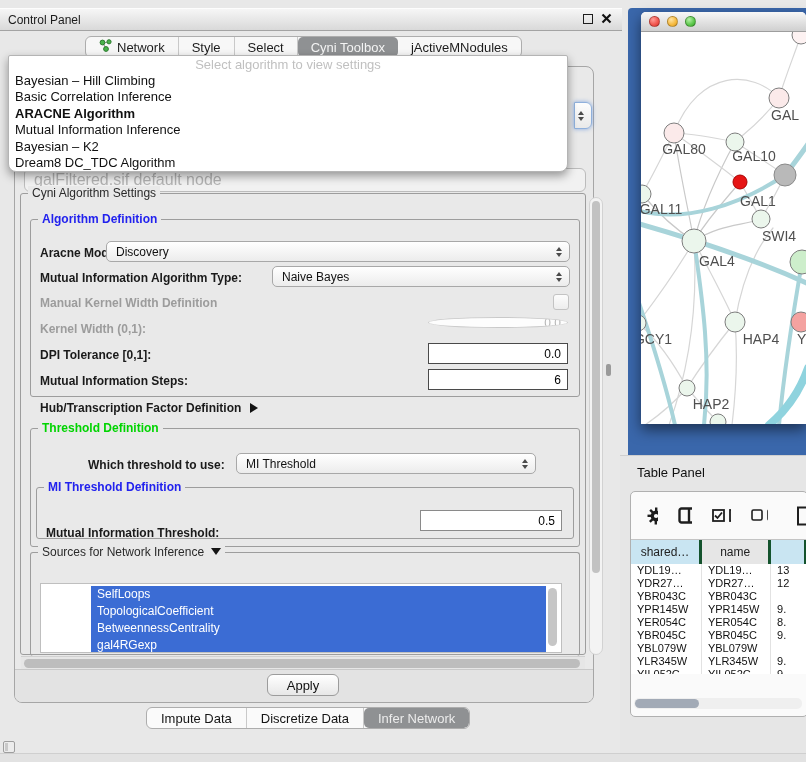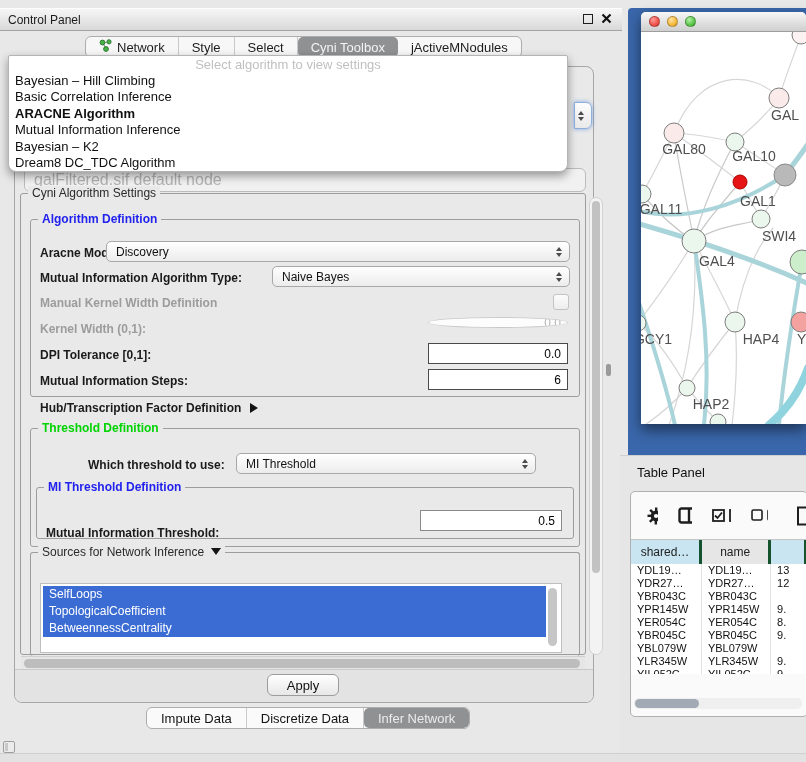--- a/index.html
+++ b/index.html
@@ -73,21 +73,21 @@
   .combo-frag{left:574px;top:102px;width:18px;height:27px;border:1px solid #8fb0dc;
     border-radius:0 6px 6px 0;background:linear-gradient(#fdfdfd,#e9e9e9);
     box-shadow:0 0 4px rgba(90,140,220,0.7);z-index:2;}
 
   
   .vtrack{left:589px;top:197px;width:14px;height:458px;background:#f3f3f3;border:1px solid #d2d2d2;border-radius:7px;}
   .vthumb{position:absolute;left:2px;top:3px;width:8px;height:372px;background:#c2c2c2;border-radius:5px;}
   .htrack{left:21px;top:656px;width:564px;height:13px;background:#e6e6e6;border-top:1px solid #d0d0d0;}
   .hthumb{position:absolute;left:3px;top:2px;width:556px;height:9px;background:#bdbdbd;border-radius:5px;}
 
-  .src-list{left:40px;top:583px;width:522px;height:70px;background:#fff;border:1px solid #bfbfbf;overflow:hidden;}
+  .src-list{left:40px;top:583px;width:522px;height:70px;background:#fff;border:1px solid #bfbfbf;overflow:hidden;padding-left:48px;}
   .src-item{height:17px;line-height:17px;background:#3b6cd4;color:#fff;font-size:12px;
     padding-left:6px;margin:0 15px 0 2px;white-space:nowrap;}
   .src-item:first-child{margin-top:2px;}
   .list-vthumb{left:548px;top:588px;width:9px;height:58px;background:#c6c6c6;border-radius:5px;z-index:2;}
 
   .apply-strip{left:15px;top:669px;width:578px;height:33px;background:#e3e3e3;
     border-top:1px solid #c9c9c9;border-radius:0 0 7px 7px;}
   .apply-btn{left:267px;top:674px;width:72px;height:22px;border:1px solid #9c9c9c;border-radius:6px;
     background:linear-gradient(#ffffff,#e7e7e7);font-size:13px;color:#111;
     display:flex;align-items:center;justify-content:center;}
@@ -253,20 +253,21 @@
 
   <div class="groupbox" style="left:30px;top:552px;width:550px;height:104px;border-bottom:none;"></div>
   <div class="gtitle plain" style="left:38px;top:545px;">
     <span>Sources for Network Inference</span><span class="tri-down"></span>
   </div>
   <div class="lbl" style="left:40px;top:570px;margin-top:48px;">Data Attributes</div>
   <div class="abs src-list" id="src-list">
       <div class="src-item">SelfLoops</div>
       <div class="src-item">TopologicalCoefficient</div>
       <div class="src-item">BetweennessCentrality</div>
+      <div class="src-item">gal4RGexp</div>
     </div>
   <div class="abs list-vthumb"></div>
 
   <div class="abs vtrack">
     <div class="vthumb"></div>
   </div>
   <div class="abs htrack">
     <div class="hthumb"></div>
   </div>
 

